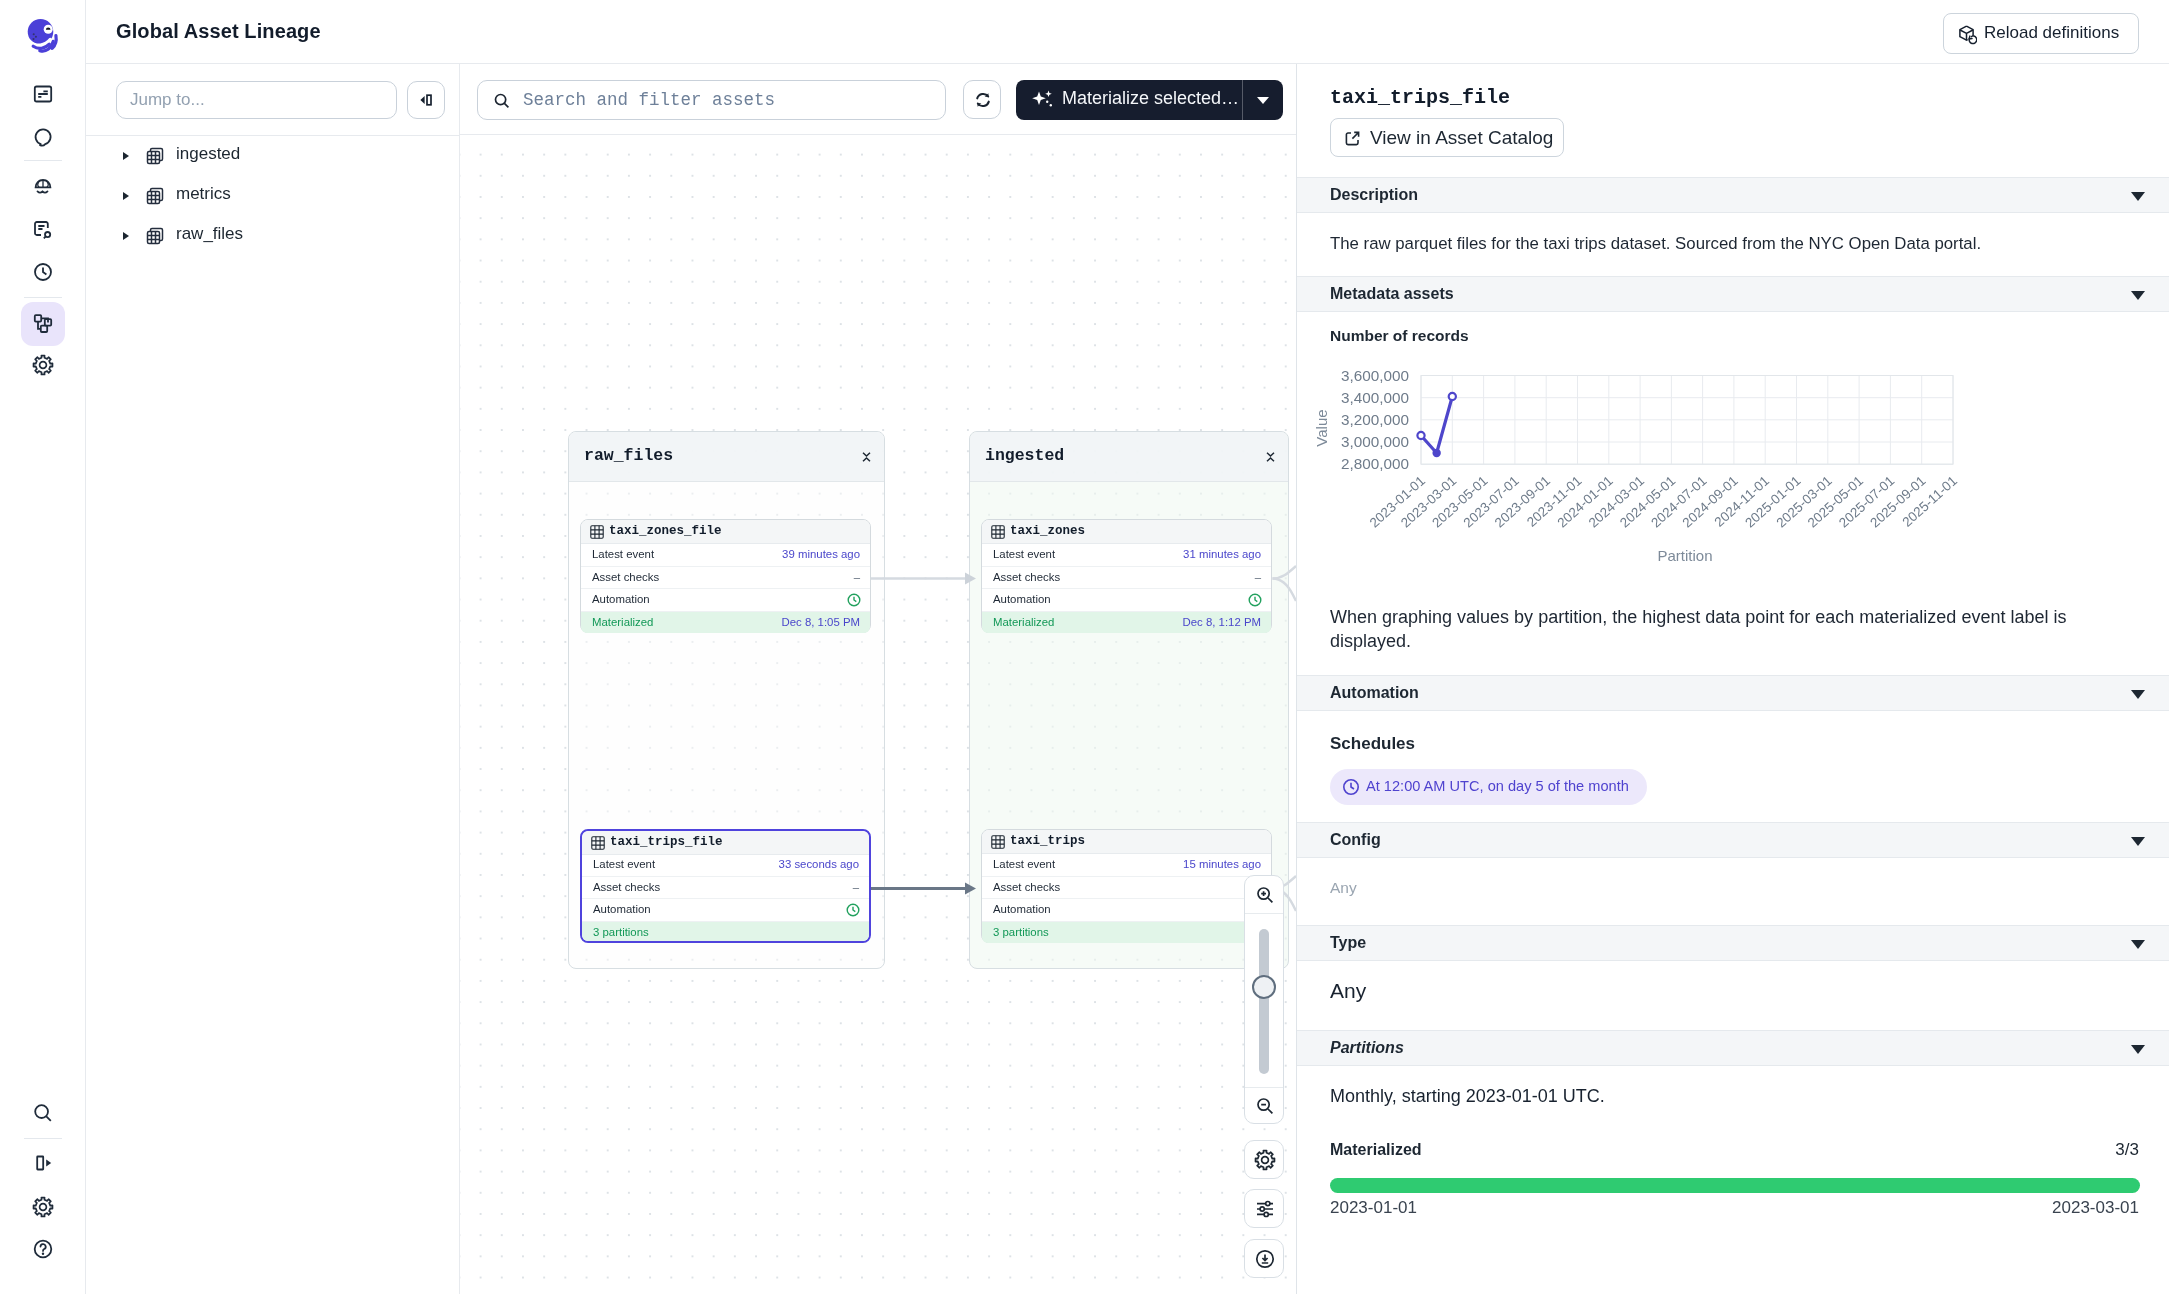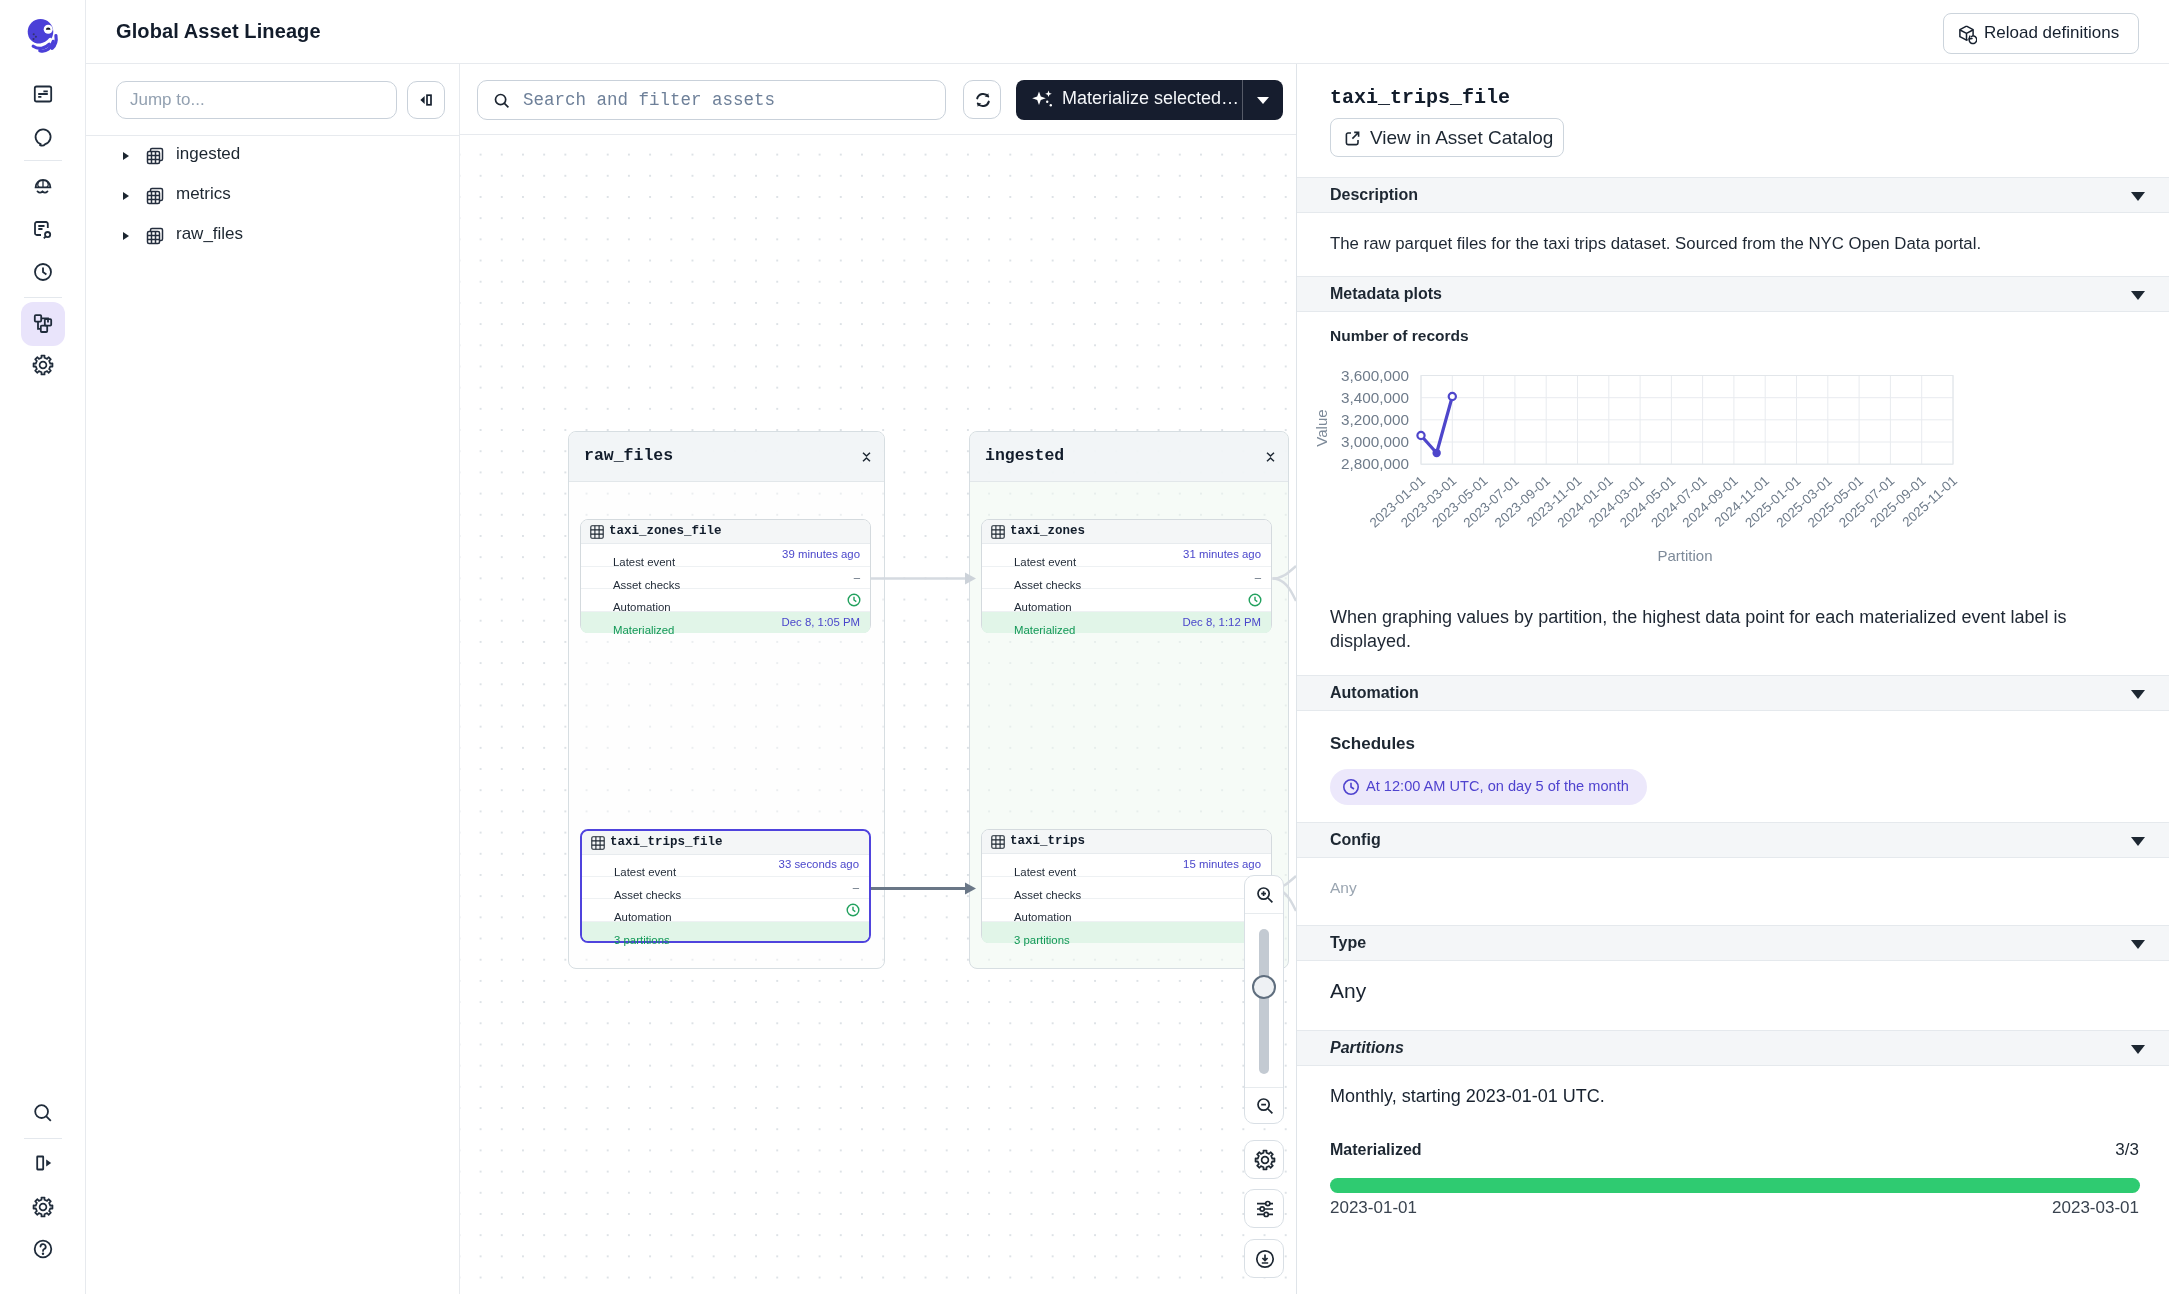--- a/index.html
+++ b/index.html
@@ -42,21 +42,21 @@
   #matbtn .caret { position:absolute; left:241px; top:17px; width:0; height:0; border-top:7px solid #fff; border-left:6px solid transparent; border-right:6px solid transparent; }
   
   .group { position:absolute; border:1px solid #d7dee2; border-radius:8px; }
   .ghead { position:absolute; left:0; top:0; width:100%; height:50px; background:rgba(241,244,246,0.92); border-bottom:1px solid #e2e7ea; border-radius:7px 7px 0 0; }
   .ghead .gtitle { position:absolute; left:15px; top:14px; font-size:16.5px; font-weight:700; color:#121c2b; font-family:"Liberation Mono", monospace; }
   .node { position:absolute; width:291px; height:114px; background:#fff; border:1px solid #d4dade; border-radius:8px; z-index:6; }
   .node.sel { border:2px solid #4f43dd; }
   .nhead { position:absolute; left:0; top:0; width:100%; height:24px; background:#f4f6f7; border-bottom:1px solid #e7ebee; border-radius:7px 7px 0 0; }
   .nhead .nname { position:absolute; left:28px; top:4px; font-size:12.5px; font-weight:700; color:#111c2b; font-family:"Liberation Mono", monospace; }
   .nrow { position:absolute; left:0; width:100%; height:22.5px; border-bottom:1px solid #eef1f3; font-size:11.4px; color:#1e2835; }
-  .nrow .l { position:absolute; left:11px; top:12px;margin-left:21px; }
+  .nrow .l { position:absolute; left:11px; top:4px; }
   .nrow .r { position:absolute; right:10px; top:4px; color:#4a46cb; }
   .nrow .dash { position:absolute; right:10px; top:4px; color:#5b6878; }
   .nrow.green { background:#e1f5e8; border-bottom:none; border-radius:0 0 6px 6px; }
   .nrow.green .l { color:#129857; }
   
   .zbtn { position:absolute; width:40px; height:39px; background:#fff; border:1px solid #d9dfe5; border-radius:10px; z-index:12; }
   
   #rightpanel { left:1296px; top:64px; width:873px; height:1230px; background:#fff; border-left:1px solid #dfe4e9; z-index:20; }
   .sechead { position:absolute; left:0; width:873px; height:36px; background:#f4f6f8; border-top:1px solid #e5e9ed; border-bottom:1px solid #e5e9ed; }
   .sechead .t { position:absolute; left:33px; top:8px; font-size:16px; font-weight:700; color:#1d2732; }
@@ -326,21 +326,21 @@
           <path d="M10.2 2.4h4.4v4.4M14.2 2.8L8.4 8.6"></path>
         </svg>
       <span style="position:absolute;left:39px;top:8px;font-size:19px;color:#1d2732;">View in Asset Catalog</span>
     </div>
     <div class="sechead" style="top:113px;">
         <div class="t">Description</div>
         <div class="c"></div>
       </div>
     <div style="position:absolute;left:33px;top:170px;font-size:16.8px;color:#1e2733;">The raw parquet files for the taxi trips dataset. Sourced from the NYC Open Data portal.</div>
     <div class="sechead" style="top:212px;">
-        <div class="t">Metadata plots</div>
+        <div class="t">Metadata assets</div>
         <div class="c"></div>
       </div>
     <div style="position:absolute;left:33px;top:263px;font-size:15.5px;font-weight:700;color:#1d2732;">Number of records</div>
     <svg id="chart" style="position:absolute;left:0;top:280px" width="700" height="245" viewBox="0 0 700 245" fill="none" font-family="Liberation Sans, sans-serif">
     <path d="M124.0 31.5H656.0" stroke="#e8ebef" stroke-width="1"></path>
     <text x="112" y="36.5" text-anchor="end" font-size="15.3" fill="#6e7b8a">3,600,000</text>
     <path d="M124.0 53.7H656.0" stroke="#e8ebef" stroke-width="1"></path>
     <text x="112" y="58.7" text-anchor="end" font-size="15.3" fill="#6e7b8a">3,400,000</text>
     <path d="M124.0 75.8H656.0" stroke="#e8ebef" stroke-width="1"></path>
     <text x="112" y="80.8" text-anchor="end" font-size="15.3" fill="#6e7b8a">3,200,000</text>

